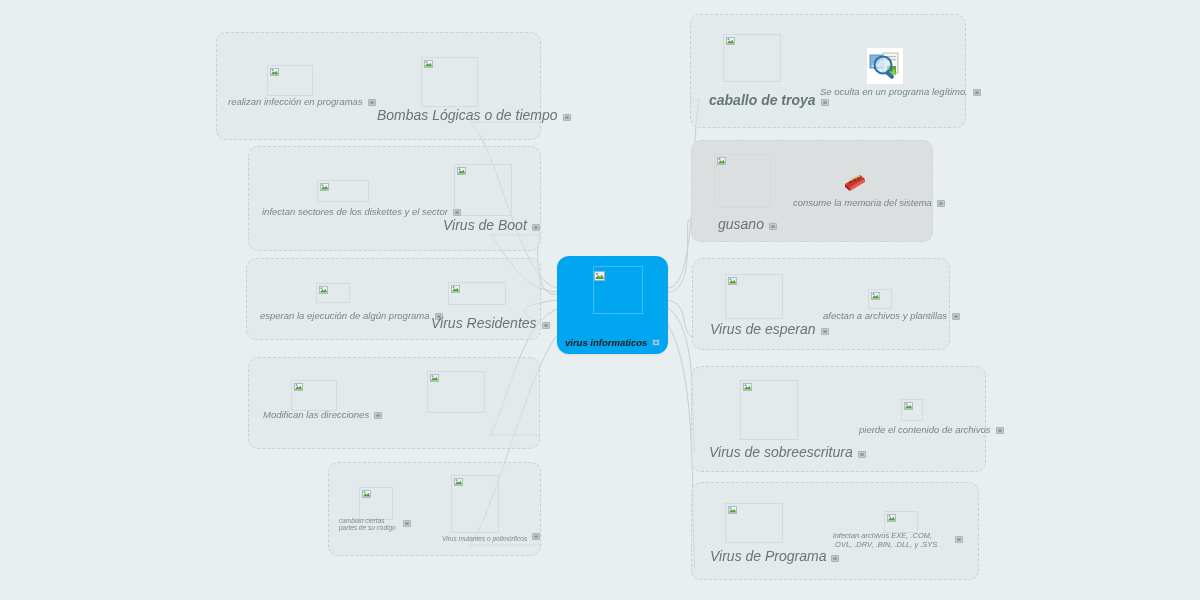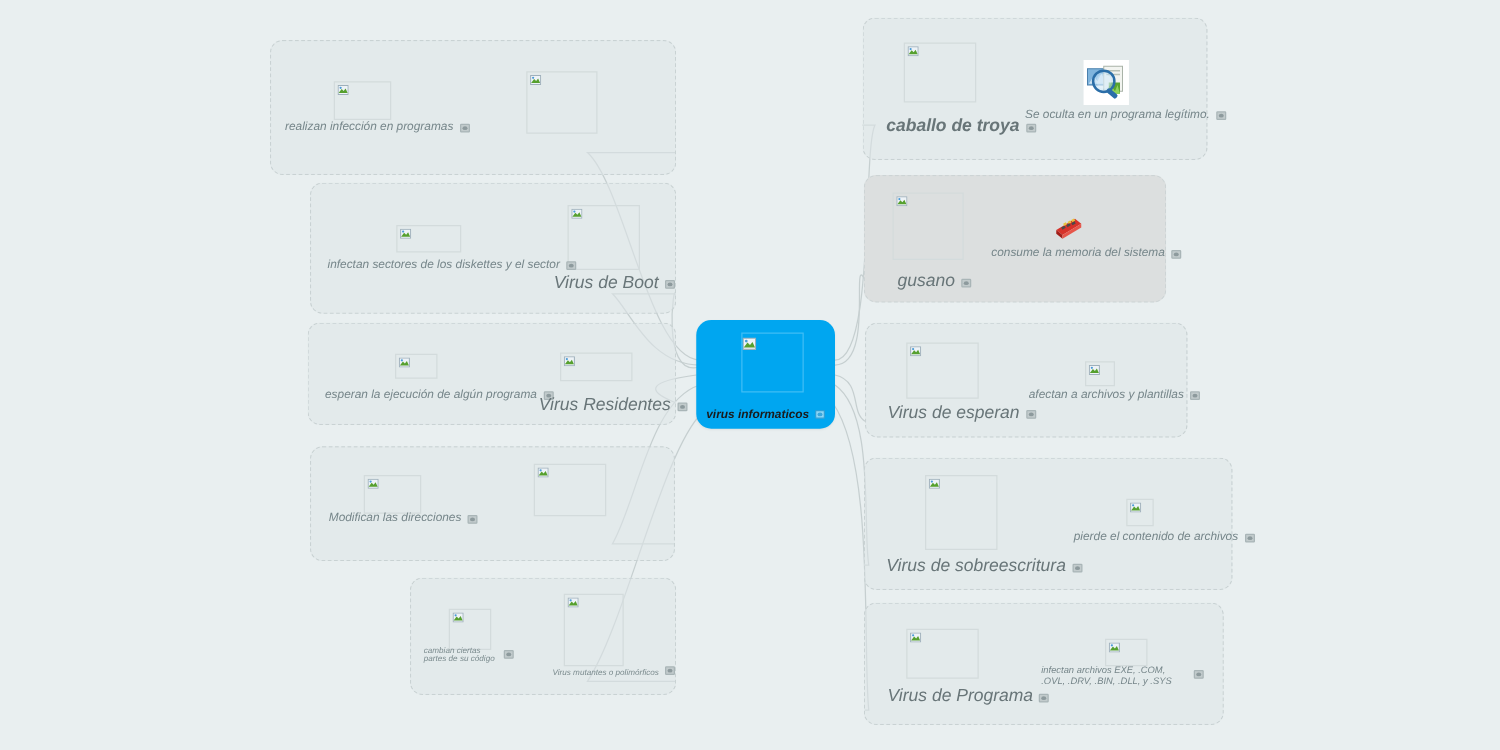--- a/index.html
+++ b/index.html
@@ -81,21 +81,21 @@
     border: 1px solid #ffffff;
     background: #ffffff;
     overflow: hidden;
   }
   .thumb svg { display: block; }
 
   
   #center-node {
     position: absolute;
     left: 557px; top: 256px;
-    width: 111px; height: 87px;
+    width: 111px; height: 98px;
     border-radius: 12px;
     background: #00a6f0;
     box-shadow: 0 1px 2px rgba(0,0,0,0.06);
   }
   #center-node .cimg {
     position: absolute; left: 36px; top: 10px;
     width: 50px; height: 48px;
     border: 1px solid #3fbdf5;
   }
   #center-node .clabel {
@@ -154,20 +154,24 @@
     </div>
     <div class="imgbox" style="left:204px; top:24px; width:57px; height:50px;">
       <svg class="glyph" viewBox="0 0 11 10">
         <rect x="0.5" y="0.5" width="10" height="9" fill="#eef3f7" stroke="#9fb0bb" stroke-width="1"></rect>
         <path d="M1,8 L4,4 L6,6 L8,3.5 L10,8 Z" fill="#56a02e"></path>
         <circle cx="3" cy="2.8" r="1.1" fill="#4a9bd6"></circle>
       </svg>
     </div>
     <div class="node sub" style="left:11px; top:64px;">
       <span class="label">realizan  infección en programas</span>
+      <span class="badge"></span>
+    </div>
+    <div class="node main" style="left:160px; top:74px;">
+      <span class="label">Bombas Lógicas o de tiempo</span>
       <span class="badge"></span>
     </div>
   </div>
 
   <div class="branch" style="left:246px; top:258px; width:295px; height:82px;">
     <div class="imgbox" style="left:69px; top:24px; width:34px; height:20px;">
       <svg class="glyph" viewBox="0 0 11 10">
         <rect x="0.5" y="0.5" width="10" height="9" fill="#eef3f7" stroke="#9fb0bb" stroke-width="1"></rect>
         <path d="M1,8 L4,4 L6,6 L8,3.5 L10,8 Z" fill="#56a02e"></path>
         <circle cx="3" cy="2.8" r="1.1" fill="#4a9bd6"></circle>

